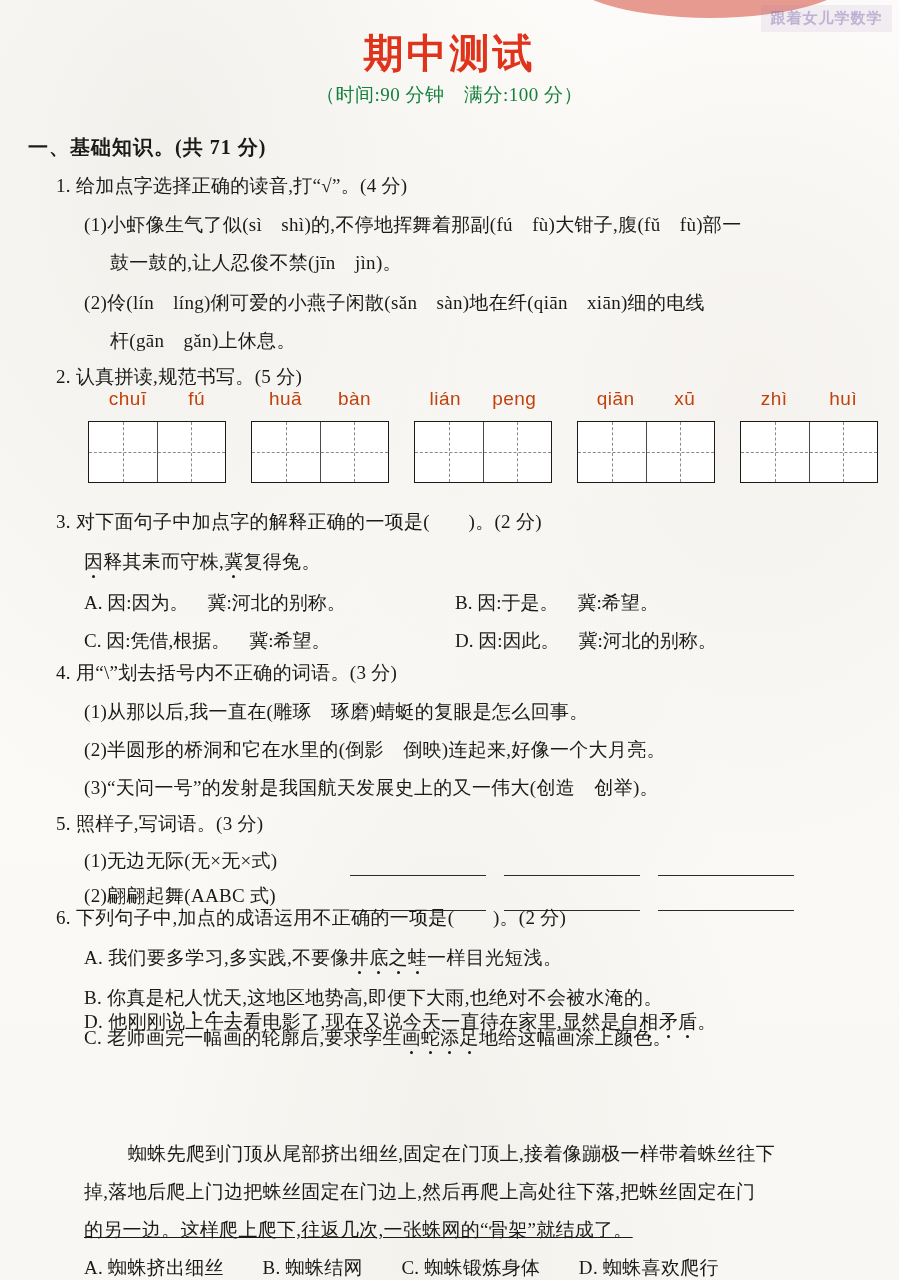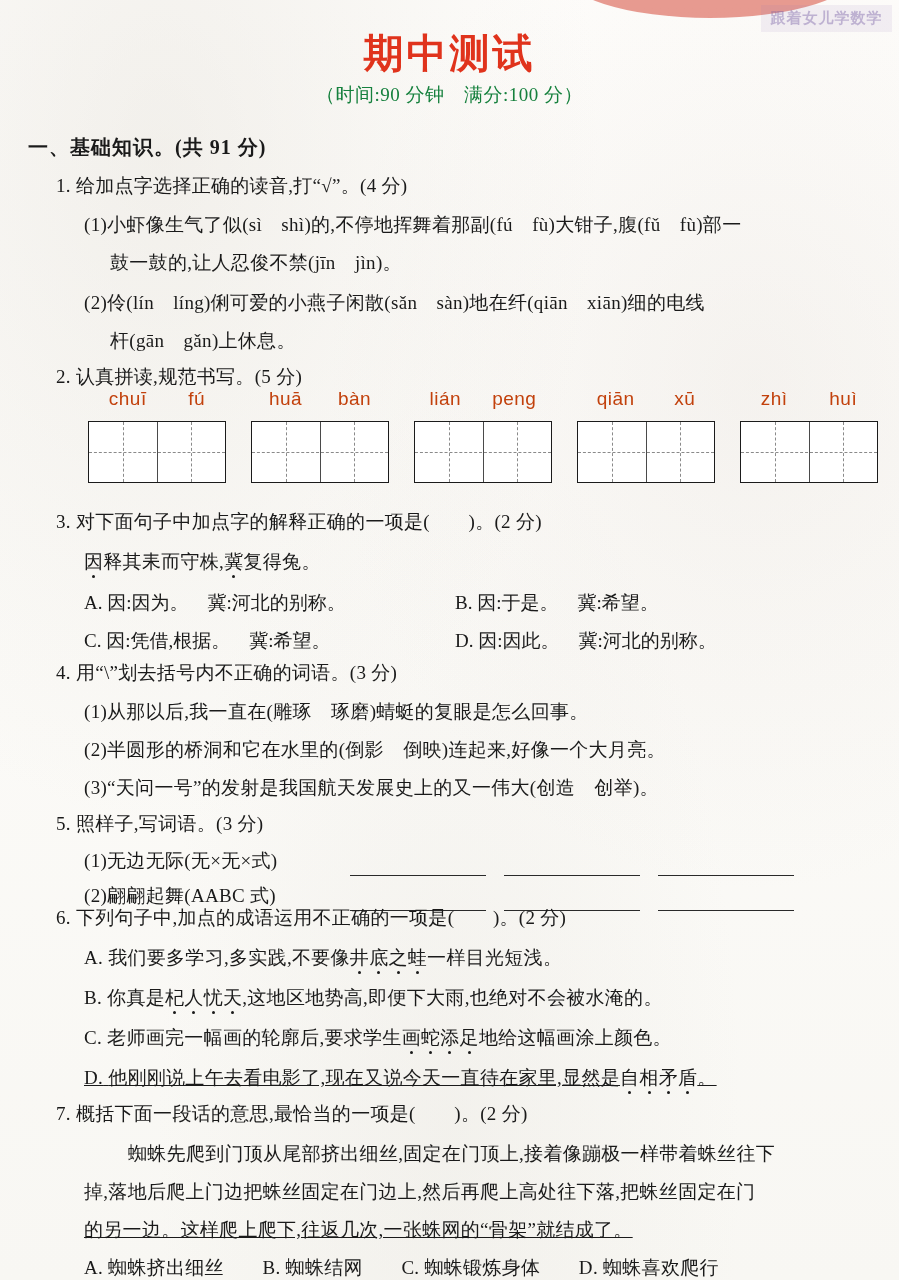--- a/index.html
+++ b/index.html
@@ -216,21 +216,21 @@
 
 <div class="paper-bg"></div>
 <div class="top-arc"></div>
 <div class="watermark">跟着女儿学数学</div>
 
 <div class="page">
 
   <div class="doc-title">期中测试</div>
   <div class="doc-subtitle">（时间:90 分钟　满分:100 分）</div>
 
-  <div class="section-head">一、基础知识。(共 91 分)</div>
+  <div class="section-head">一、基础知识。(共 71 分)</div>
 
   <div class="q q-stem" style="top:176px;">1. 给加点字选择正确的读音,打“√”。(4 分)</div>
   <div class="q q-sub" style="top:215px;">(1)小虾像生气了似(sì　shì)的,不停地挥舞着那副(fú　fù)大钳子,腹(fǔ　fù)部一</div>
   <div class="q q-sub2" style="top:253px;">鼓一鼓的,让人忍俊不禁(jīn　jìn)。</div>
   <div class="q q-sub" style="top:293px;">(2)伶(lín　líng)俐可爱的小燕子闲散(sǎn　sàn)地在纤(qiān　xiān)细的电线</div>
   <div class="q q-sub2" style="top:331px;">杆(gān　gǎn)上休息。</div>
 
   <div class="q q-stem" style="top:367px;">2. 认真拼读,规范书写。(5 分)</div>
 
   <div class="grid-row">
@@ -353,24 +353,23 @@
   <div class="q q-opt" style="top:988px;">
     <span>B.</span>
     <span>你真是</span><span class="dotted">杞</span><span class="dotted">人</span><span class="dotted">忧</span><span class="dotted">天</span><span>,这地区地势高,即便下大雨,也绝对不会被水淹的。</span>
   </div>
 
   <div class="q q-opt" style="top:1028px;">
     <span>C.</span>
     <span>老师画完一幅画的轮廓后,要求学生</span><span class="dotted">画</span><span class="dotted">蛇</span><span class="dotted">添</span><span class="dotted">足</span><span>地给这幅画涂上颜色。</span>
   </div>
 
-  <div class="q q-opt" style="top:1068px;text-decoration:underline;">
+  <div class="q q-opt" style="top:1012px;">
     <span>D.</span>
     <span>他刚刚说上午去看电影了,现在又说今天一直待在家里,显然是</span><span class="dotted">自</span><span class="dotted">相</span><span class="dotted">矛</span><span class="dotted">盾</span><span>。</span>
   </div>
 
-  <div class="q q-stem" style="top:1104px;">7. 概括下面一段话的意思,最恰当的一项是(　　)。(2 分)</div>
   <div class="q q-para" style="top:1182px;">掉,落地后爬上门边把蛛丝固定在门边上,然后再爬上高处往下落,把蛛丝固定在门</div>
   <div class="q" style="left:128px; top:1144px;">蜘蛛先爬到门顶从尾部挤出细丝,固定在门顶上,接着像蹦极一样带着蛛丝往下</div>
   <div class="q q-para" style="top:1220px;text-decoration:underline;">的另一边。这样爬上爬下,往返几次,一张蛛网的“骨架”就结成了。</div>
   <div class="q q-opt" style="top:1258px;">A. 蜘蛛挤出细丝　　B. 蜘蛛结网　　C. 蜘蛛锻炼身体　　D. 蜘蛛喜欢爬行</div>
 
 </div>
 
 </body></html>

